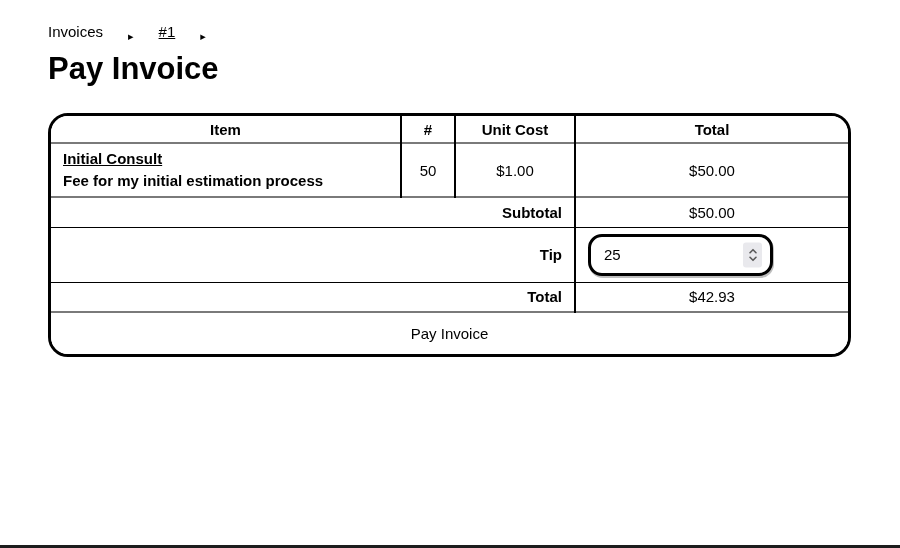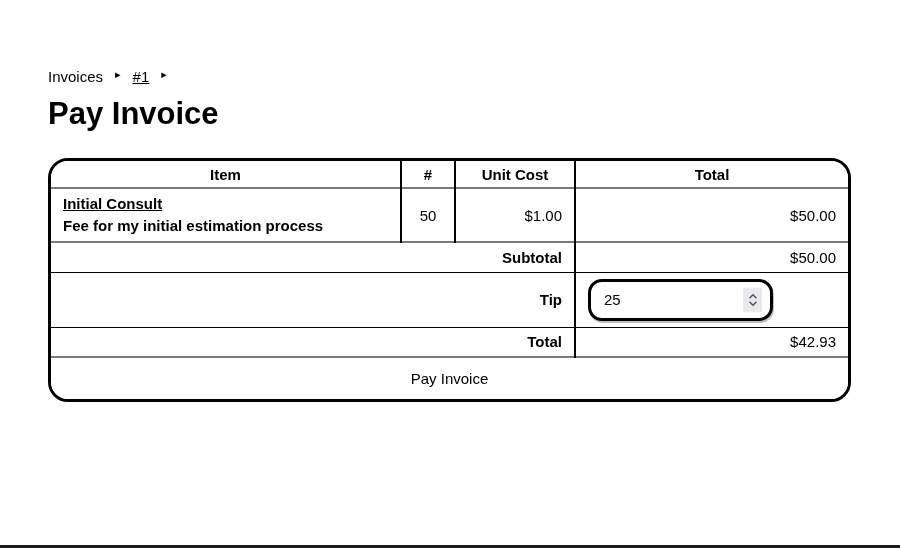--- a/index.html
+++ b/index.html
@@ -12,25 +12,24 @@
     height: 548px;
     overflow: hidden;
   }
   .page {
     padding: 23px 48px 0 48px;
     box-sizing: border-box;
   }
   
   .breadcrumb {
     display: flex;
-    align-items: flex-start;
-    gap: 12px;
+    align-items: flex-end;
+    gap: 25px;
     font-size: 15px;
     line-height: 18px;
-    margin-top: 45px;
   }
   .breadcrumb a {
     color: #000;
     text-decoration: none;
     cursor: pointer;
   }
   .breadcrumb a.underlined {
     text-decoration: underline;
   }
   .crumb-sep {
@@ -78,21 +77,21 @@
   tr.row-total    { border-bottom: 2px solid #7a7a7a; height: 30px; }
   tr.row-pay      { height: 42px; }
 
   .b-left  { border-left: 2px solid #000; }
   .b-right { border-right: 2px solid #000; }
 
   td.cell-item { padding: 6px 12px 8px 13px; vertical-align: middle; }
   .item-name { font-weight: bold; line-height: 22px; text-decoration: underline; }
   .item-desc { font-weight: bold; line-height: 22px; }
   td.cell-qty { text-align: center; }
-  td.cell-money { text-align: right; padding-left: 13px; }
+  td.cell-money { text-align: center; padding-left: 13px; }
   td.cell-label { text-align: right; font-weight: bold; }
   td.cell-pay { text-align: center; font-weight: normal; cursor: pointer; }
 
   
   td.cell-tip { padding: 6px 12px 8px 13px; }
   .tip-input-wrap {
     position: relative;
     display: inline-block;
   }
   input.tip-input {

